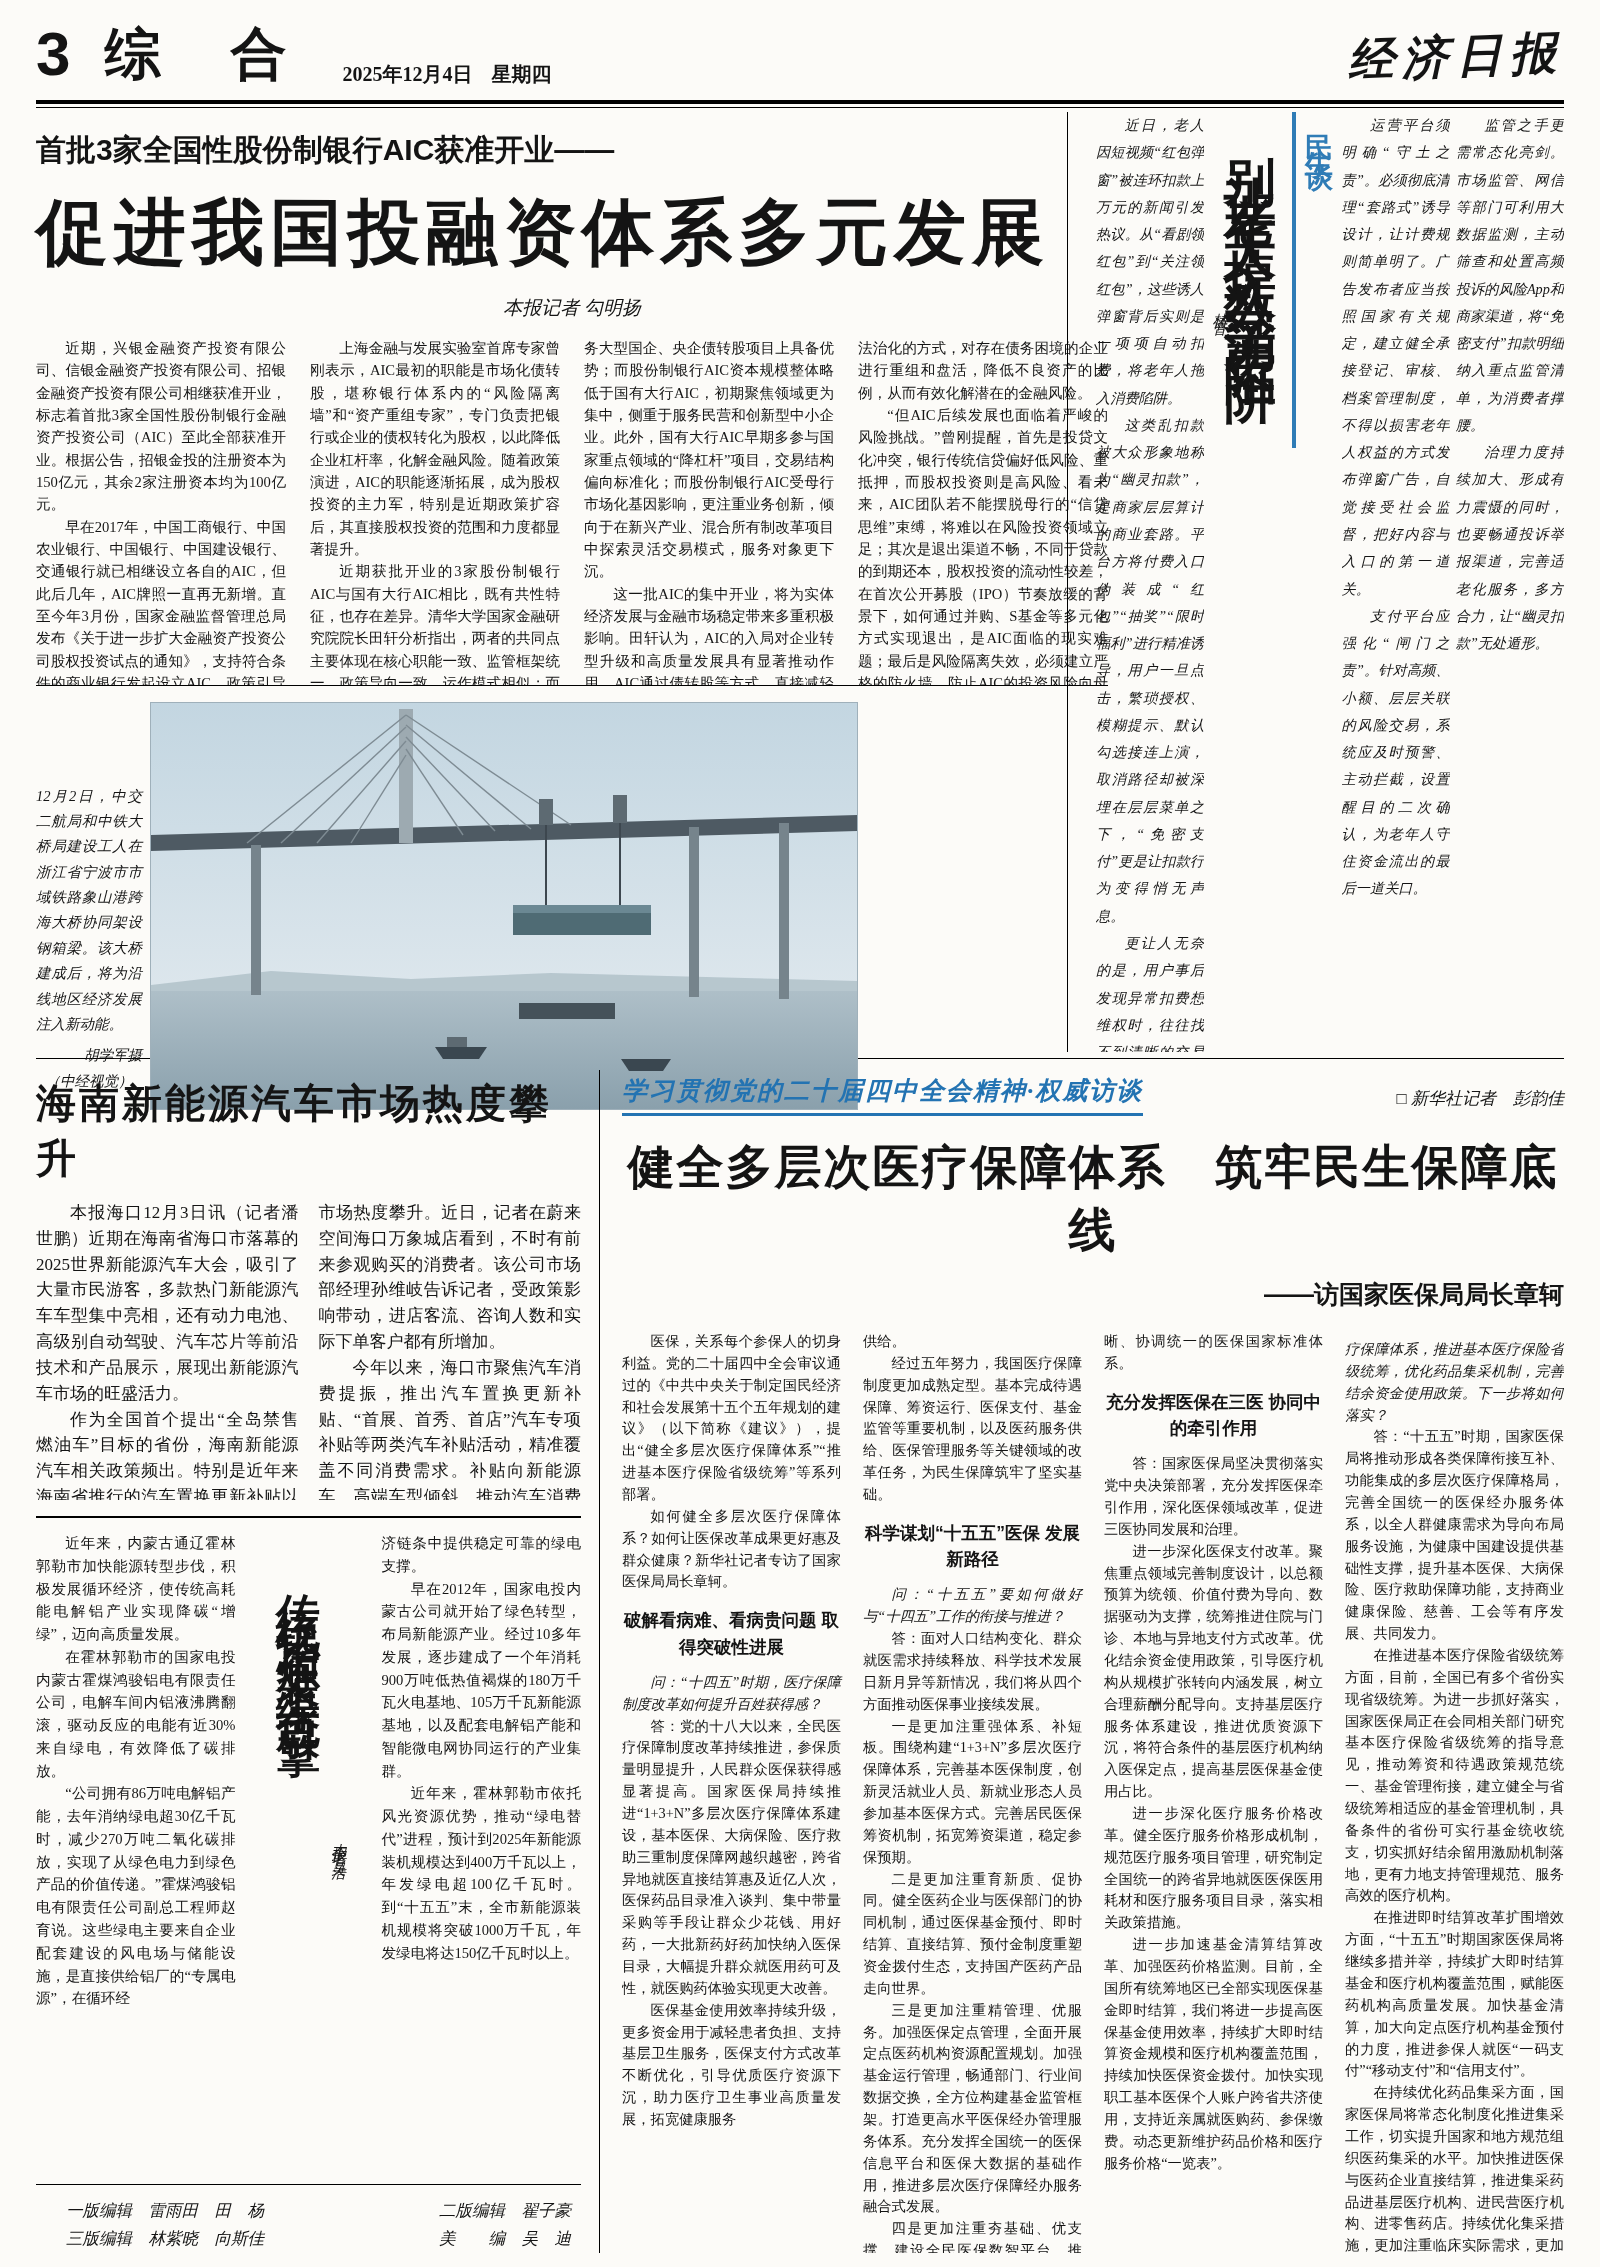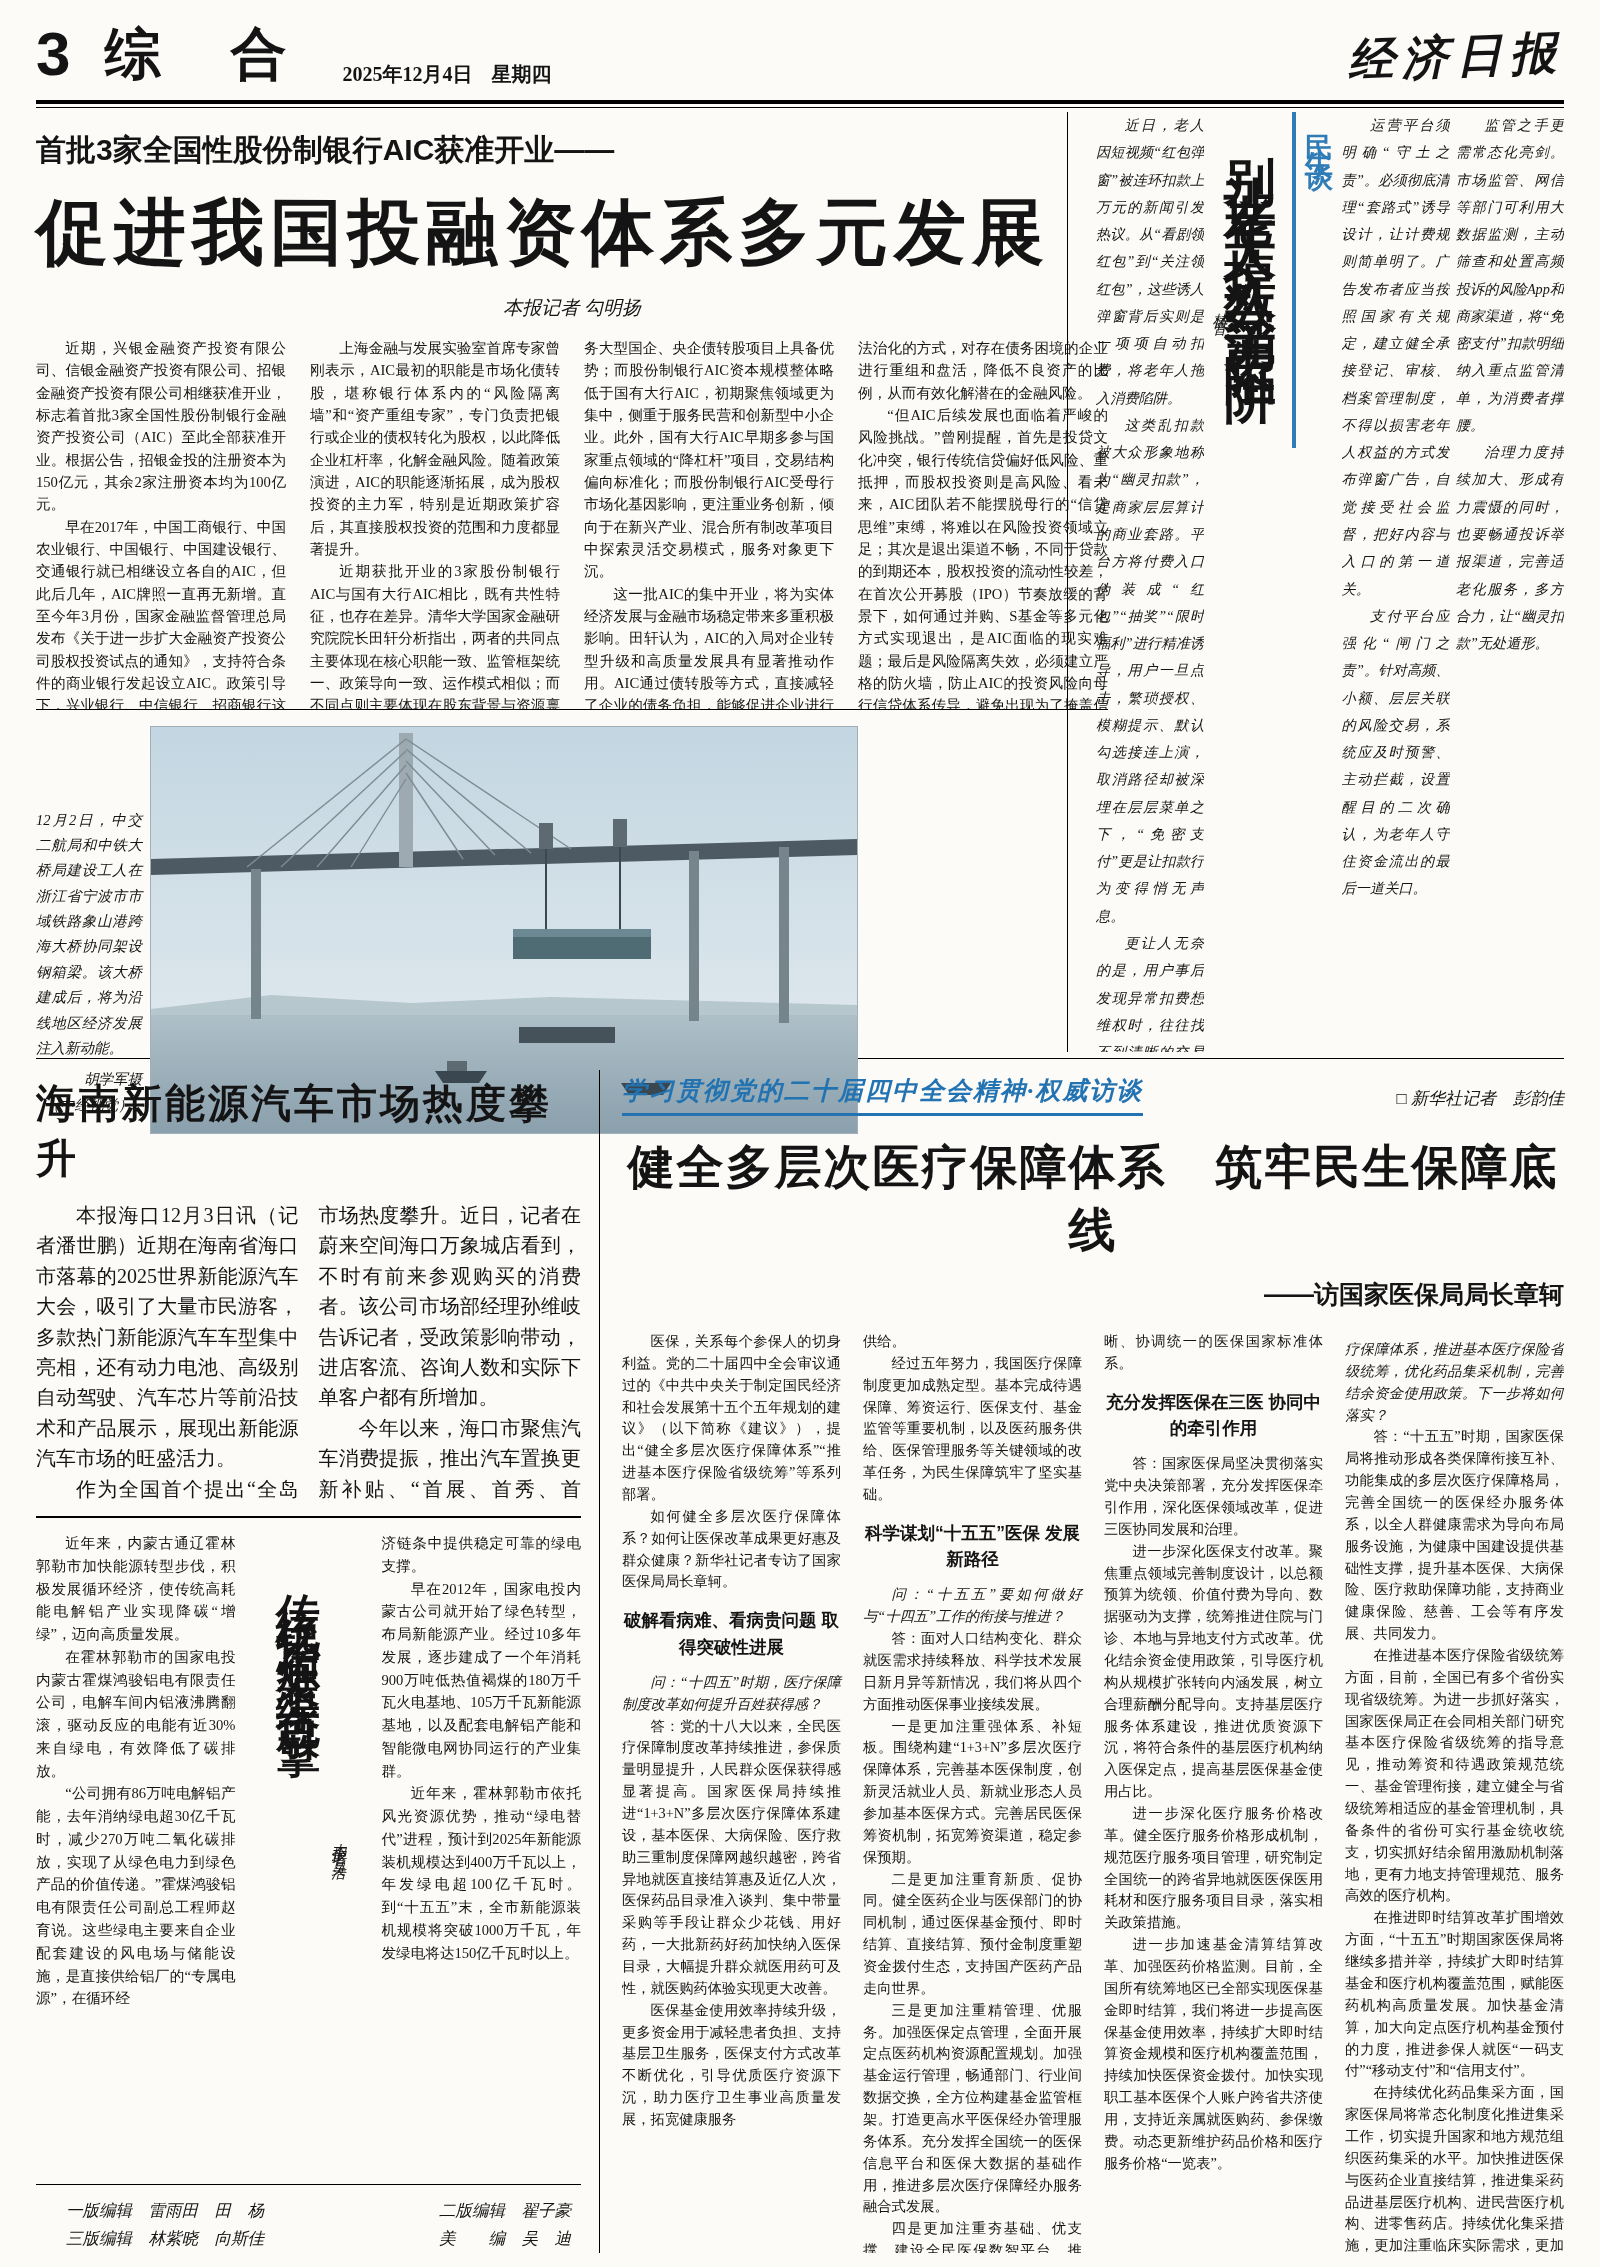--- a/index.html
+++ b/index.html
@@ -11,21 +11,21 @@
   .secname{font-family:Liberation Serif, serif;font-weight:900;font-size:56px;line-height:80px;letter-spacing:28px;float:left;margin-left:34px;}
   .dateline{float:left;font-size:20px;line-height:120px;margin-left:28px;font-weight:bold;}
   .masthead{float:right;font-size:46px;line-height:86px;font-weight:bold;font-style:italic;letter-spacing:8px;transform:rotate(-2deg);}
   .rule2{position:absolute;top:100px;left:36px;right:36px;height:3px;border-top:4px solid #000;border-bottom:1px solid #000;}
   
   .topband{position:absolute;top:112px;left:36px;right:36px;height:946px;border-bottom:1px solid #000;}
   .mainarea{position:absolute;left:0;top:0;width:1072px;height:946px;}
   .kicker{font-family:"Liberation Sans",sans-serif;font-weight:900;font-size:30px;margin-top:18px;}
   .bigtitle{font-family:"Liberation Sans",sans-serif;font-weight:900;font-size:72px;letter-spacing:6px;text-align:left;margin-top:14px;}
   .byline{font-size:19px;text-align:center;margin-top:14px;font-style:italic;}
-  .cols4{display:flex;gap:24px;margin-top:16px;height:348px;overflow:hidden;border-bottom:1px solid #000;padding-bottom:24px;}
+  .cols4{display:flex;gap:24px;margin-top:16px;height:348px;overflow:hidden;border-bottom:1px solid #000;padding-bottom:0;}
   .cols4 .col{flex:1;font-size:14.6px;line-height:1.53;text-align:justify;}
   .col p{margin:0;text-indent:2em;}
   .col p.cont{text-indent:0;}
   .photorow{display:flex;margin-top:14px;height:412px;}
   .capblock{width:106px;display:flex;flex-direction:column;justify-content:flex-end;padding:0 8px 18px 0;
             font-size:14.5px;line-height:1.75;font-style:italic;text-align:justify;}
   .credit{text-align:right;margin-top:6px;}
   .credit2{text-align:center;}
   .photo{width:706px;height:406px;margin-top:2px;border:1px solid #9fb0ba;}
   
@@ -37,21 +37,21 @@
   .mstitle{writing-mode:vertical-rl;font-family:"Liberation Sans",sans-serif;font-weight:900;font-size:52px;
            letter-spacing:18px;position:absolute;right:0;top:4px;}
   .msauthor{writing-mode:vertical-rl;font-size:14px;font-style:italic;position:absolute;left:0;top:190px;letter-spacing:4px;}
   .mslabel{width:36px;height:336px;border-left:4px solid #2f7cb6;padding-left:4px;}
   .mslabel span{writing-mode:vertical-rl;font-family:"Liberation Sans",sans-serif;font-weight:900;
                 font-size:28px;letter-spacing:14px;color:#2f7cb6;}
   
   .lowband{position:absolute;top:1070px;left:36px;right:36px;bottom:14px;display:flex;}
   .leftstack{width:545px;padding-right:18px;display:flex;flex-direction:column;}
   .hn-title{font-family:"Liberation Sans",sans-serif;font-weight:900;font-size:40px;letter-spacing:3px;margin:6px 0 14px 0;}
-  .hn-cols{display:flex;gap:20px;height:300px;overflow:hidden;font-size:20px;line-height:1.52;text-align:justify;}
+  .hn-cols{display:flex;gap:20px;height:300px;overflow:hidden;font-size:17px;line-height:1.52;text-align:justify;}
   .hn-cols .col{flex:1;}
   .stackrule{border-top:2px solid #000;margin:16px 0 14px 0;}
   .alu{display:flex;gap:14px;flex:1;overflow:hidden;}
   .alu .col{flex:1;font-size:14.6px;line-height:1.56;text-align:justify;}
   .alu-titleblock{width:118px;display:flex;justify-content:center;}
   .alu-title{writing-mode:vertical-rl;font-family:"Liberation Sans",sans-serif;font-weight:900;font-size:44px;letter-spacing:14px;margin-top:26px;}
   .alu-byline{writing-mode:vertical-rl;font-size:14.5px;font-style:italic;margin-top:300px;letter-spacing:3px;}
   .creditbox{border-top:1px solid #000;margin-top:14px;padding:12px 10px 0 30px;display:flex;justify-content:space-between;
              font-size:16.5px;font-style:italic;line-height:1.7;}
   

